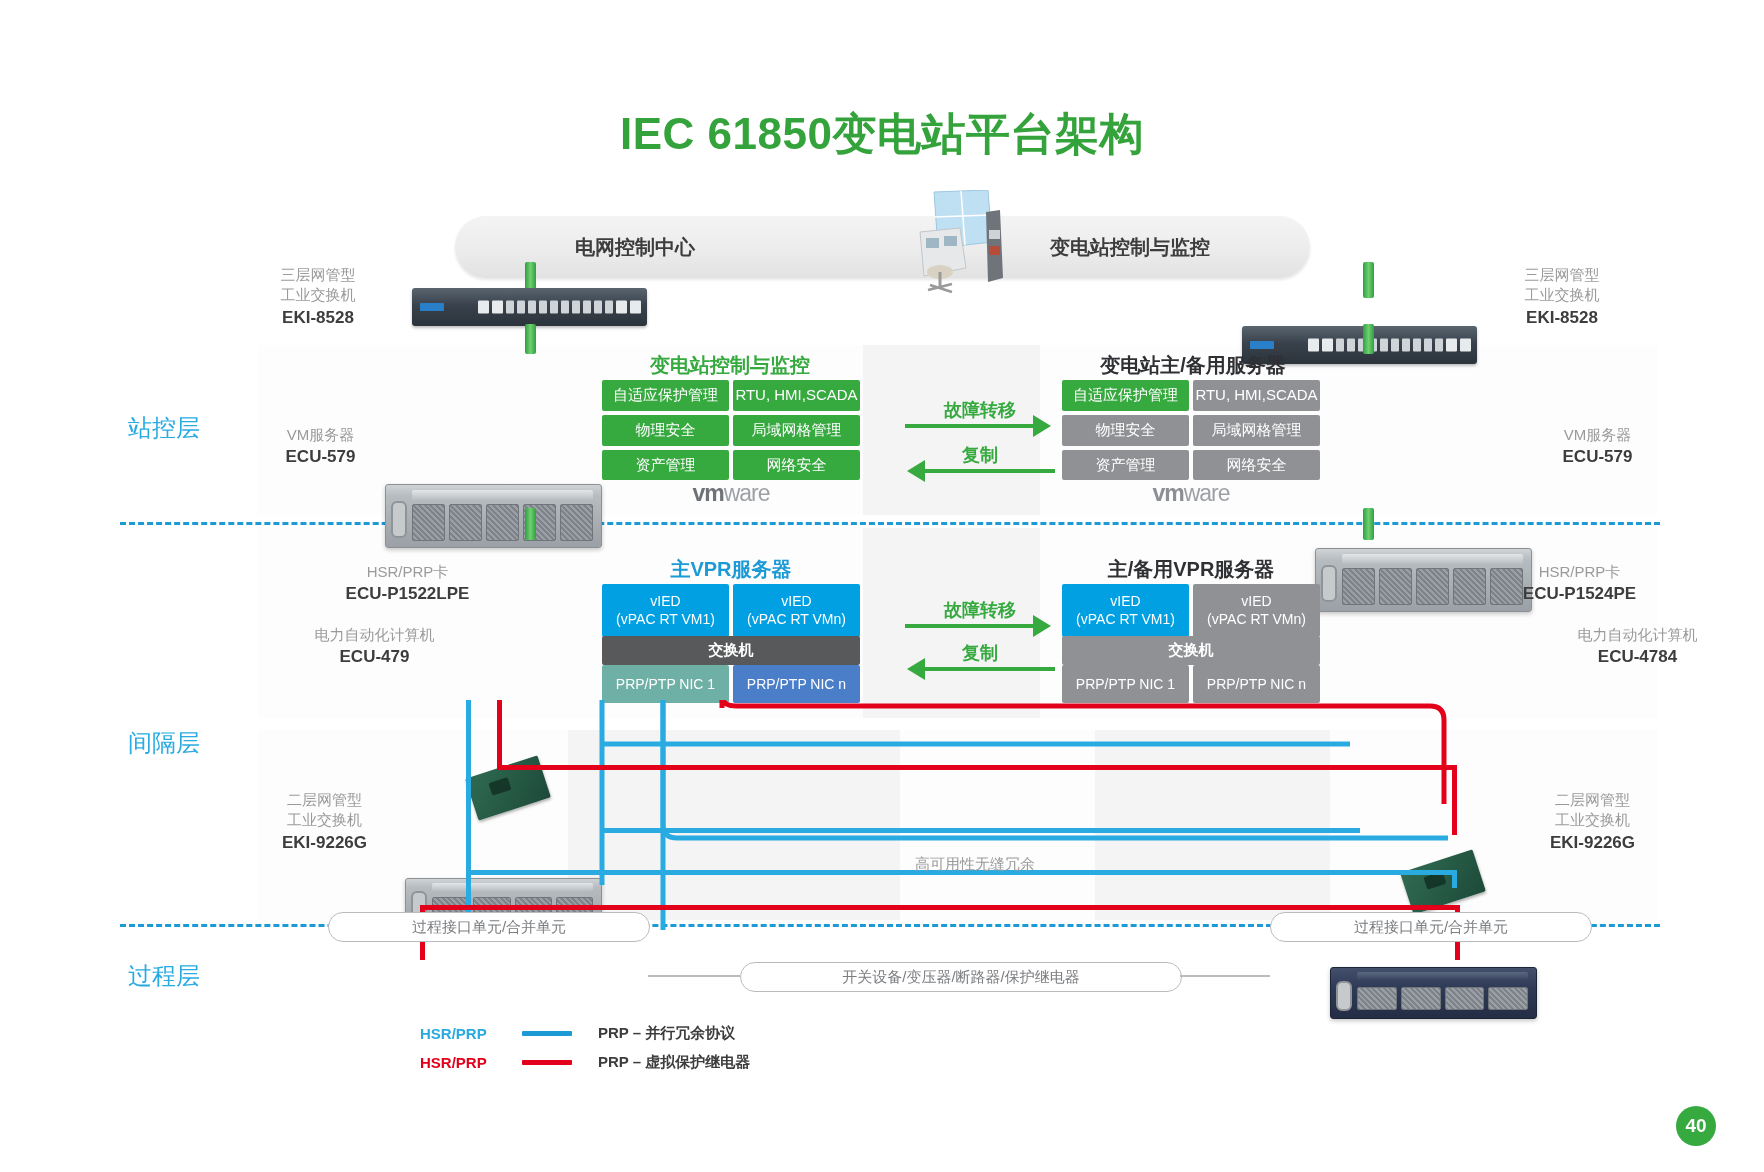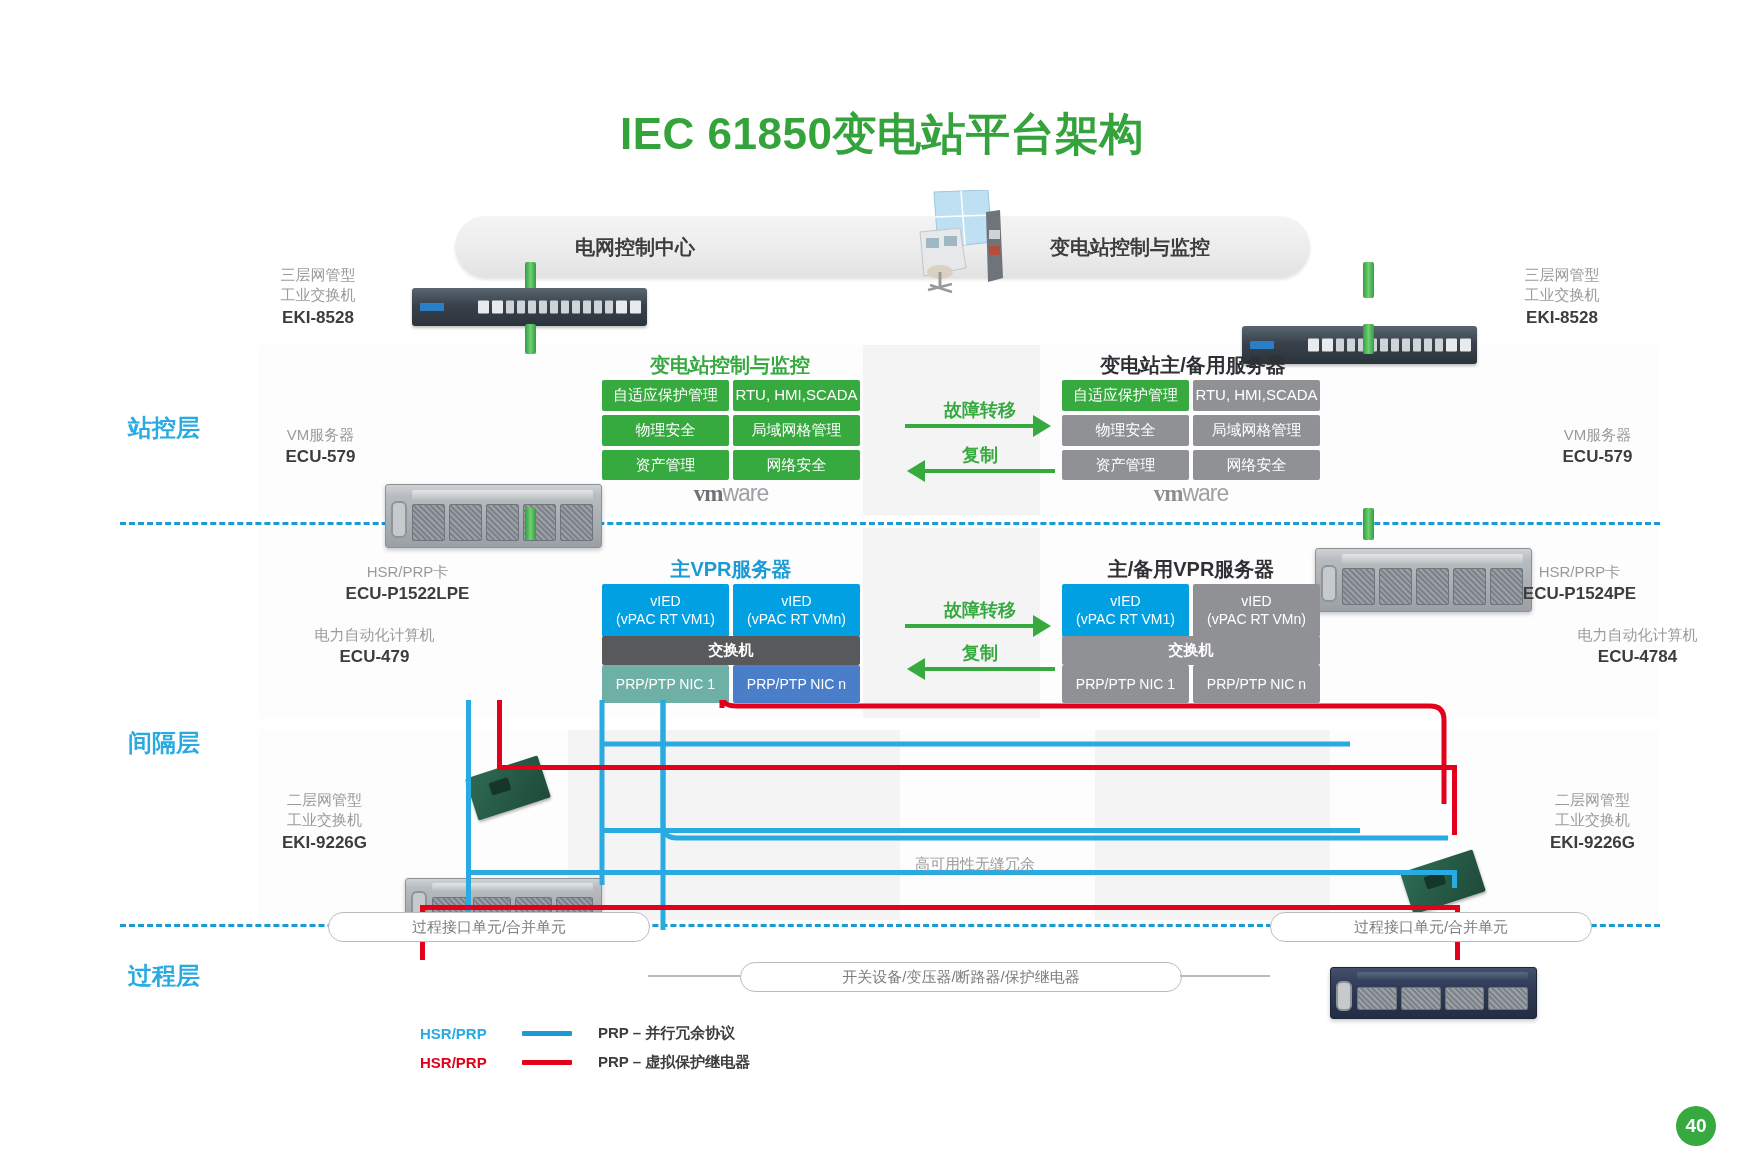--- a/index.html
+++ b/index.html
@@ -19,21 +19,21 @@
   #console{left:900px;top:190px;width:110px;height:105px;}
   
   .band{background:#f4f4f4;}
   #band-station{left:258px;top:345px;width:1400px;height:170px;}
   #band-bay{left:258px;top:528px;width:1400px;height:190px;}
   #band-proc{left:258px;top:730px;width:1400px;height:190px;}
   .whitecard{background:#fdfdfd;}
   
   .dashsep{left:120px;width:1540px;height:0;border-top:3px dashed #1b9ad6;}
   
-  .layer-title{font-size:24px;font-weight:bold;color:#29abe2;left:128px;}
+  .layer-title{font-size:24px;font-weight:normal;color:#29abe2;left:128px;}
   
   .devlabel{font-size:15px;line-height:1.35;color:#9a9a9a;text-align:center;}
   .devlabel b{color:#3d3d3d;font-size:17px;display:block;margin-top:1px;}
   
   .switch{background:linear-gradient(180deg,#5a6570 0%,#39424c 45%,#2b333b 100%);
           border-radius:3px;position:relative;box-shadow:0 2px 3px rgba(0,0,0,.25);}
   .switch .logo{position:absolute;left:8px;top:50%;transform:translateY(-50%);
                 width:24px;height:8px;background:#2a7fc9;border-radius:1px;}
   .switch .ports{position:absolute;right:6px;top:50%;transform:translateY(-50%);
                  display:flex;gap:3px;}
@@ -61,21 +61,21 @@
   .cell{color:#fff;font-size:15px;line-height:1.25;display:flex;align-items:center;
         justify-content:center;text-align:center;padding:6px 2px;border-radius:2px;}
   .cell.green{background:#36a93f;}
   .cell.gray{background:#8f9194;}
   .grouptitle{font-size:20px;font-weight:bold;text-align:center;}
   .grouptitle.green{color:#36a93f;}
   .grouptitle.dark{color:#2f3033;}
   .grouptitle.blue{color:#1b9ad6;}
   
   .vmw{text-align:center;font-size:23px;font-weight:bold;letter-spacing:-1px;}
-  .vmw span.a{color:#6e7277;font-family:Liberation Serif, serif;}
+  .vmw span.a{color:#6e7277;}
   .vmw span.b{color:#9da1a5;font-weight:normal;}
   .vmw.gray span.a{color:#8b8e92;}
   
   .vrow{display:flex;gap:4px;}
   .vcell{flex:1;color:#fff;font-size:14px;line-height:1.25;text-align:center;
          padding:9px 2px;border-radius:2px;}
   .vcell.blue{background:#00a0e3;}
   .vcell.gray{background:#8f9194;}
   .swbar{background:#58595b;color:#fff;font-weight:bold;font-size:15px;text-align:center;
          padding:5px 0;border-radius:2px;}

